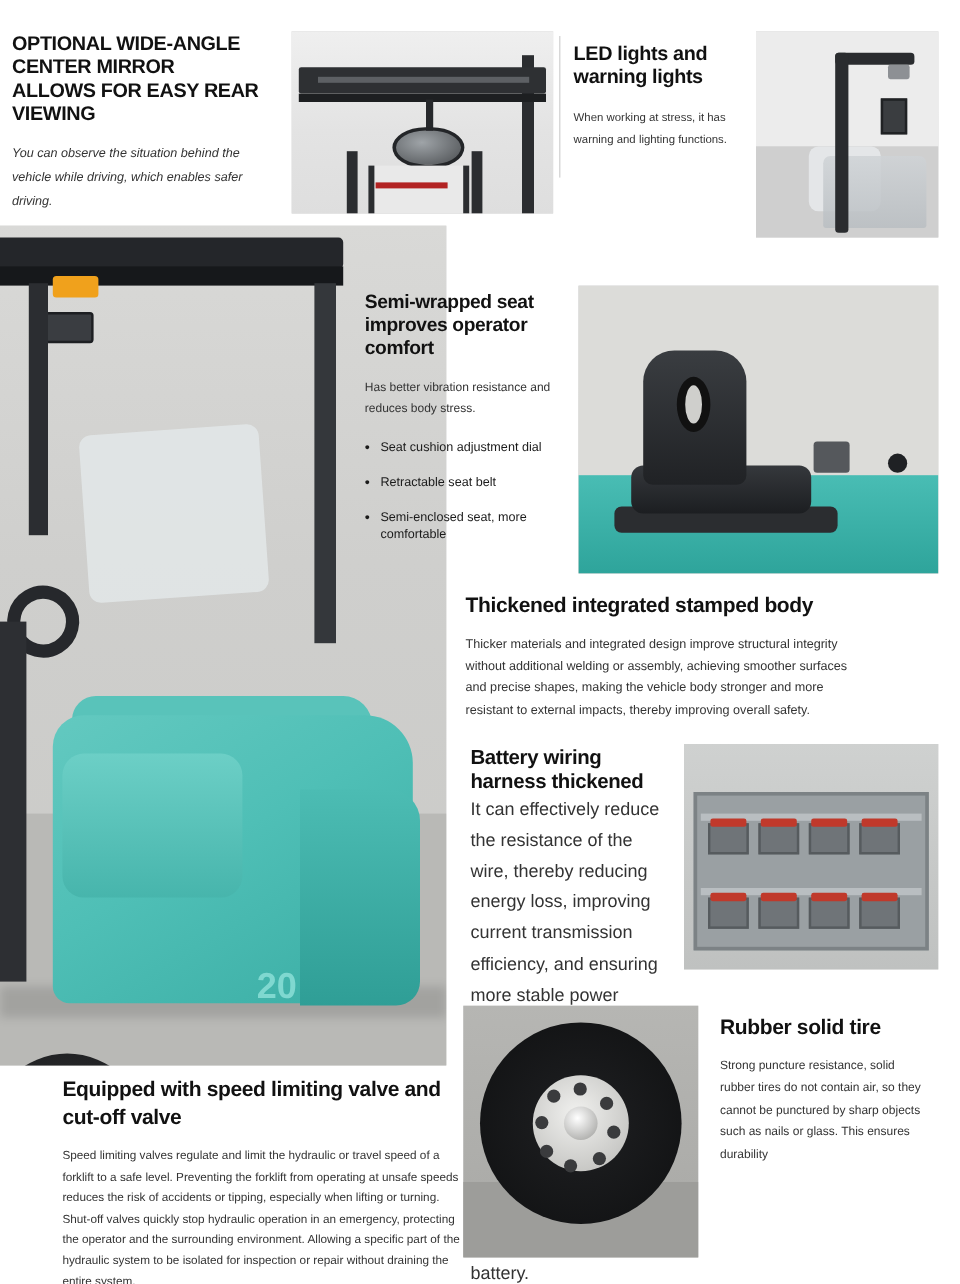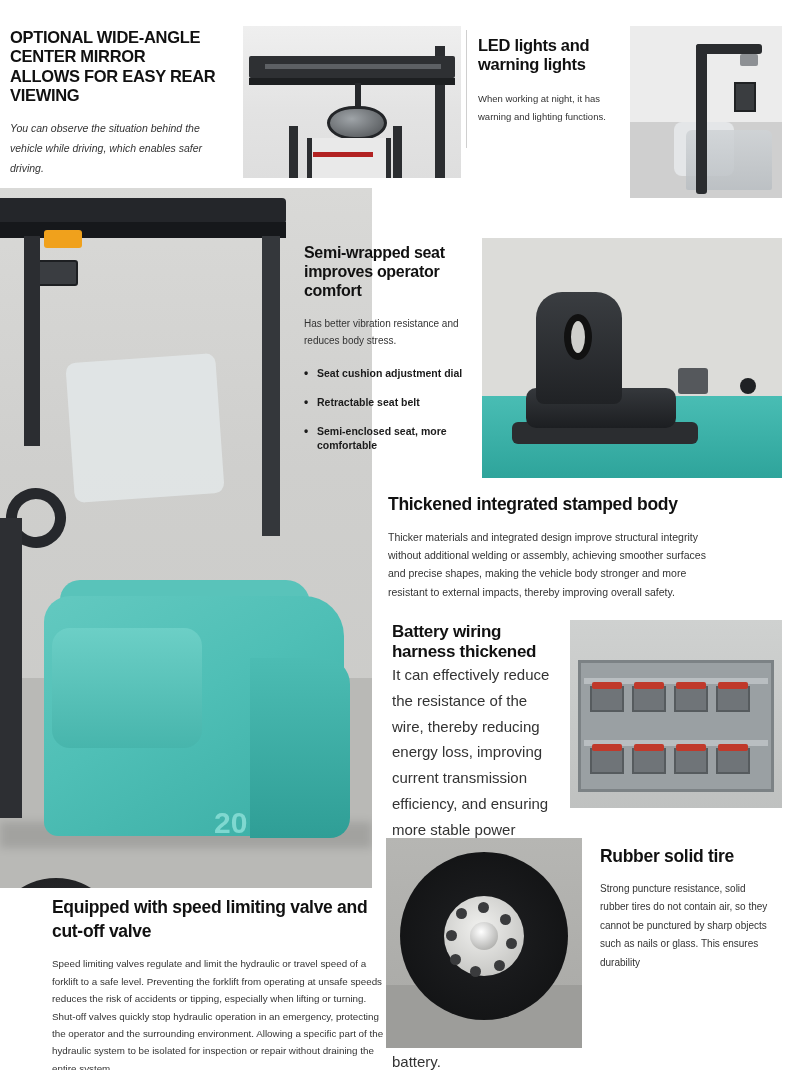--- a/index.html
+++ b/index.html
@@ -98,21 +98,21 @@
       border-radius:50%;}
   .fk-mast  { position:absolute; left:-4px; top:330px; width:26px; height:300px; background:#2d2f33;}
   .fk-shadow{ position:absolute; left:0; bottom:40px; width:100%; height:26px; background:rgba(0,0,0,.12); filter:blur(4px);}
 
   
   #blk-seat { position:absolute; left:304px; top:244px; width:170px; }
   #blk-seat .title { font-size:16px; }
   #blk-seat .desc { margin-top:14px; font-size:10px; line-height:1.75; color:#333; }
   #blk-seat ul { list-style:none; margin:16px 0 0; padding:0; }
   #blk-seat li { position:relative; padding-left:13px; margin-bottom:15px;
-      font-size:10.5px; font-weight:700; line-height:1.35; color:#1b1b1b;}
+      font-size:10.5px; font-weight:400; line-height:1.35; color:#1b1b1b;}
   #blk-seat li::before { content:"•"; position:absolute; left:0; top:-1px; font-size:12px; }
 
   #photo-seat { left:482px; top:238px; width:300px; height:240px; }
   .st-bg { position:absolute; inset:0; background:linear-gradient(#e2e2df,#d6d6d3); }
   .st-wall{position:absolute; left:0; top:0; width:100%; height:66%; background:#dcdcd9;}
   .st-deck{position:absolute; left:0; bottom:0; width:100%; height:34%;
       background:linear-gradient(#49bdb4,#2ea49b);}
   .st-seatback{position:absolute; left:54px; top:54px; width:86px; height:112px;
       background:linear-gradient(#3a3d41,#202225); border-radius:26px 26px 8px 8px;}
   .st-hole { position:absolute; left:82px; top:76px; width:28px; height:46px;
@@ -185,21 +185,21 @@
     <div class="mirror-post-l"></div>
     <div class="mirror-post-r"></div>
     <div class="mirror-mast"></div>
     <div class="mirror-red"></div>
   </div>
 
   <div class="divider-v" id="div-top"></div>
 
   <div id="blk-led">
     <div class="h-bold title">LED lights and warning lights</div>
-    <div class="desc">When working at night, it has warning and lighting functions.</div>
+    <div class="desc">When working at stress, it has warning and lighting functions.</div>
   </div>
 
   <div class="photo" id="photo-led">
     <div class="led-bg"></div>
     <div class="led-wall"></div>
     <div class="led-floor"></div>
     <div class="led-wrap"></div>
     <div class="led-seat"></div>
     <div class="led-arm"></div>
     <div class="led-post"></div>

